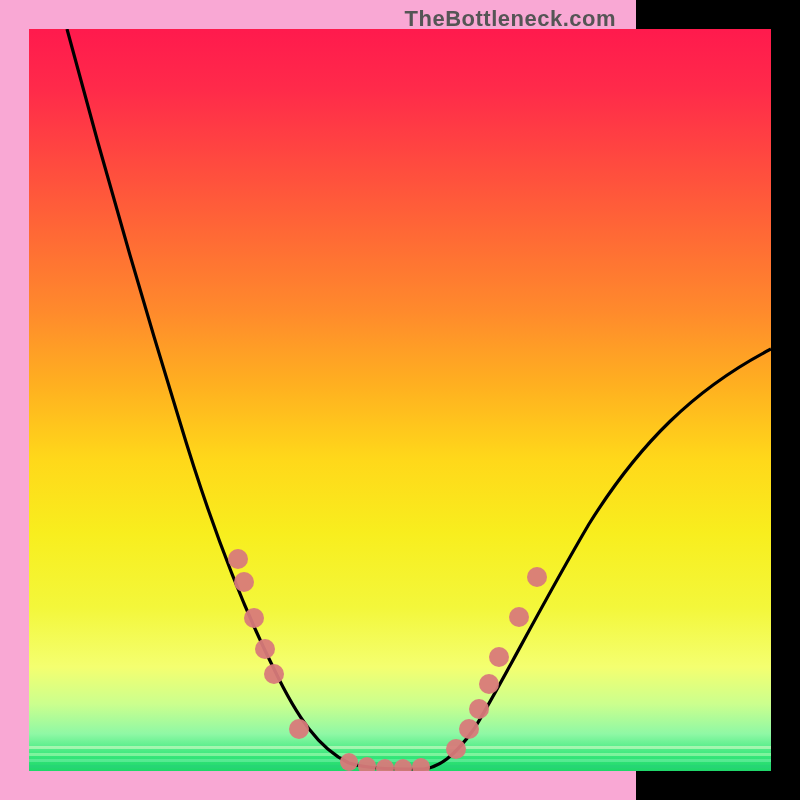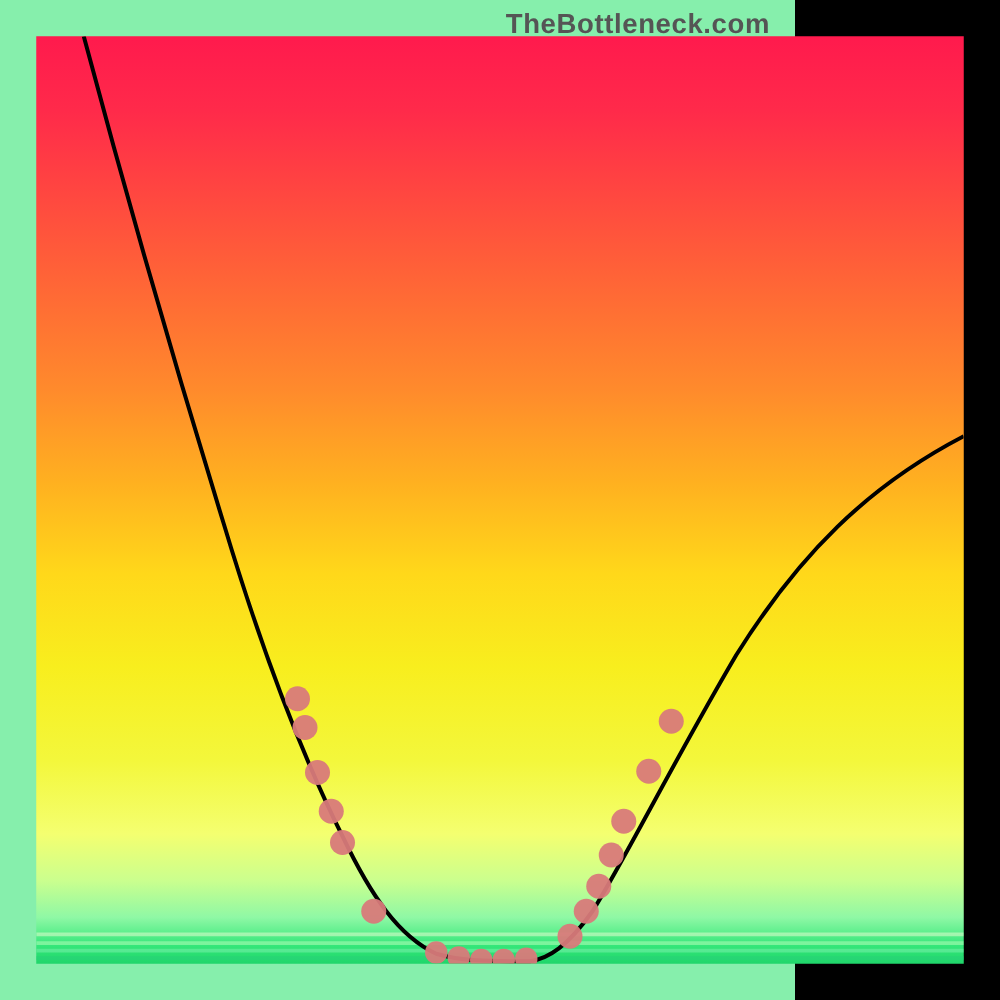--- a/index.html
+++ b/index.html
@@ -8,21 +8,21 @@
     width: 800px;
     height: 800px;
     background: #000;
     overflow: hidden;
     font-family: Arial, Helvetica, sans-serif;
   }
   .frame {
     position: relative;
     width: 636px;
     height: 800px;
-    background: #86efac;
+    background: #f9a8d4;
   }
   .plot {
     position: absolute;
     left: 29px;
     top: 29px;
     width: 742px;
     height: 742px;
     
     background: linear-gradient(
       to bottom,

